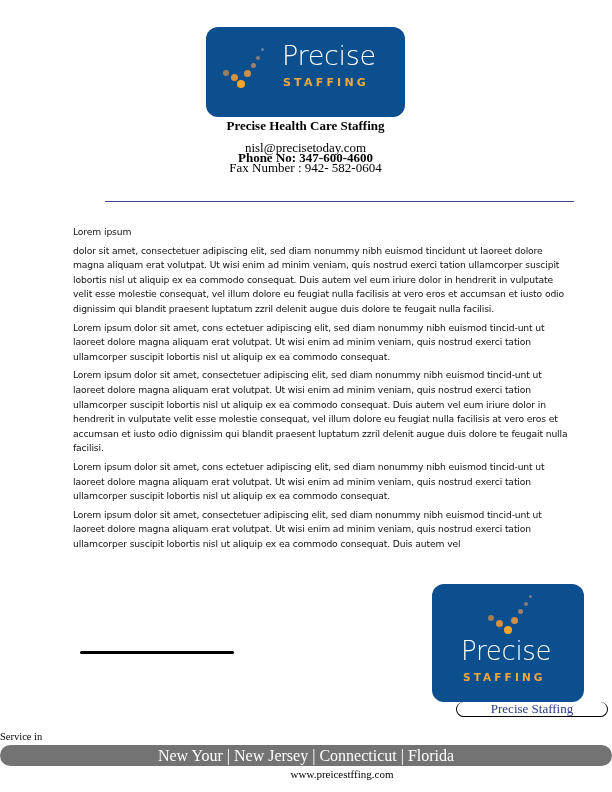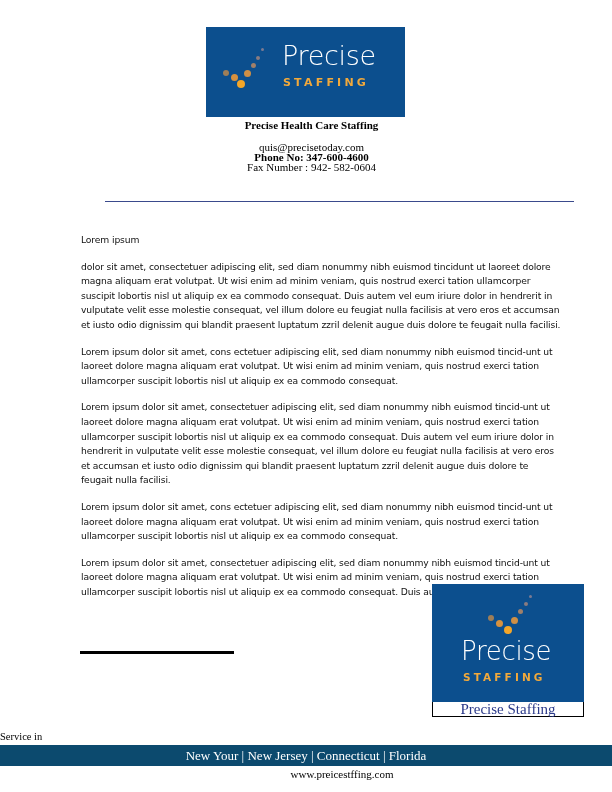--- a/index.html
+++ b/index.html
@@ -1,63 +1,63 @@
 <!DOCTYPE html>
 <html><head>
 <meta charset="utf-8">
 <style>
   html, body { margin: 0; padding: 0; background: #ffffff; }
   body { width: 612px; height: 792px; position: relative; overflow: hidden; font-family: "Liberation Sans", sans-serif; }
-  .abs { position: absolute; }
+  .abs { position: absolute; border-radius: 12px; }
 
   
   .logo-top { left: 206px; top: 27px; width: 199px; height: 90px; background: #0c4f8e; }
   .logo-top .brand { position: absolute; left: 76px; top: 14px; font-family: "DejaVu Sans", sans-serif; font-weight: 300; font-size: 27px; color: #ffffff; letter-spacing: -0.3px; line-height: 30px; }
   .logo-top .sub { position: absolute; left: 77px; top: 50px; font-family: "DejaVu Sans", sans-serif; font-weight: bold; font-size: 11px; color: #f2a93b; letter-spacing: 3.2px; line-height: 12px; }
   .dot { position: absolute; border-radius: 50%; }
 
-  .contact { left: 212px; width: 199px; text-align: center; font-family: "Liberation Serif", serif; font-size: 11px; color: #000; line-height: 9.4px; }
+  .contact { left: 206px; width: 199px; text-align: center; font-family: "Liberation Serif", serif; font-size: 13px; color: #000; line-height: 9.4px; }
   .contact .company { font-weight: bold; }
 
   .rule-top { left: 105px; top: 201px; width: 469px; height: 1px; background: #3a4a8c; }
 
   .body-text { left: 69px; top: 221px; width: 505px; font-family: "DejaVu Sans", sans-serif; font-size: 9.2px; line-height: 14.6px; color: #111; letter-spacing: -0.12px; }
-  .body-text p { margin: 12px; }
+  .body-text p { margin: 4px; }
 
   .sig-line { left: 80px; top: 651px; width: 154px; height: 3px; background: #000; }
 
   .logo-bottom { left: 432px; top: 584px; width: 152px; height: 118px; background: #0c4f8e; }
   .logo-bottom .brand { position: absolute; left: 29px; top: 53px; font-family: "DejaVu Sans", sans-serif; font-weight: 300; font-size: 26px; color: #ffffff; letter-spacing: -0.3px; line-height: 28px; }
   .logo-bottom .sub { position: absolute; left: 31px; top: 87px; font-family: "DejaVu Sans", sans-serif; font-weight: bold; font-size: 10.5px; color: #f2a93b; letter-spacing: 3.1px; line-height: 12px; }
 
-  .logo-caption { left: 432px; top: 702px; width: 150px; height: 14px; border: 1px solid #000; border-top: none; text-align: center; font-family: "Liberation Serif", serif; font-size: 15px; line-height: 14px; color: #2b3a8a; }
+  .logo-caption { left: 456px; top: 702px; width: 150px; height: 14px; border: 1px solid #000; border-top: none; text-align: center; font-family: "Liberation Serif", serif; font-size: 13px; line-height: 14px; color: #2b3a8a; }
 
   .service-in { left: 0; top: 731px; width: 612px; text-align: left; font-family: "Liberation Serif", serif; font-size: 10.5px; color: #000; line-height: 12px; }
-  .footer-band { left: 0; top: 745px; width: 612px; height: 21px; background: #0c4a6e; text-align: center; font-family: "Liberation Serif", serif; font-size: 13px; color: #ffffff; line-height: 21px; }
+  .footer-band { left: 0; top: 745px; width: 612px; height: 21px; background: #737373; text-align: center; font-family: "Liberation Serif", serif; font-size: 16px; color: #ffffff; line-height: 21px; }
   .website { left: 0; top: 767px; width: 612px; text-align: center; font-family: "Liberation Serif", serif; font-size: 11px; color: #000; line-height: 14px; padding-left: 36px; }
 </style>
 </head>
 <body>
 
 <div class="abs logo-top">
   <div class="dot" style="left:17px;top:43px;width:6px;height:6px;background:#b8864f;opacity:.85"></div>
   <div class="dot" style="left:25px;top:47px;width:7px;height:7px;background:#d6913f"></div>
   <div class="dot" style="left:31px;top:53px;width:8px;height:8px;background:#f4a629"></div>
   <div class="dot" style="left:38px;top:43px;width:7px;height:7px;background:#cf8f45"></div>
   <div class="dot" style="left:45px;top:36px;width:5px;height:5px;background:#a0806a"></div>
   <div class="dot" style="left:50px;top:29px;width:4px;height:4px;background:#8a7b80"></div>
   <div class="dot" style="left:55px;top:21px;width:3px;height:3px;background:#7b7a92"></div>
   <div class="brand">Precise</div>
   <div class="sub">STAFFING</div>
 </div>
 
 <div class="abs contact" style="top:121px;">
   <span class="company">Precise Health Care Staffing</span>
 </div>
-<div class="abs contact" style="top:143px;">quis@precisetoday.com</div>
+<div class="abs contact" style="top:143px;">nisl@precisetoday.com</div>
 <div class="abs contact" style="top:153px;font-weight:bold;">Phone No: 347-600-4600</div>
 <div class="abs contact" style="top:163px;">Fax Number : 942- 582-0604</div>
 
 <div class="abs rule-top"></div>
 
 <div class="abs body-text">
   <p>Lorem ipsum</p>
   <p>dolor sit amet, consectetuer adipiscing elit, sed diam nonummy nibh euismod tincidunt ut laoreet dolore magna aliquam erat volutpat. Ut wisi enim ad minim veniam, quis nostrud exerci tation ullamcorper suscipit lobortis nisl ut aliquip ex ea commodo consequat. Duis autem vel eum iriure dolor in hendrerit in vulputate velit esse molestie consequat, vel illum dolore eu feugiat nulla facilisis at vero eros et accumsan et iusto odio dignissim qui blandit praesent luptatum zzril delenit augue duis dolore te feugait nulla facilisi.</p>
   <p>Lorem ipsum dolor sit amet, cons ectetuer adipiscing elit, sed diam nonummy nibh euismod tincid-unt ut laoreet dolore magna aliquam erat volutpat. Ut wisi enim ad minim veniam, quis nostrud exerci tation ullamcorper suscipit lobortis nisl ut aliquip ex ea commodo consequat.</p>
   <p>Lorem ipsum dolor sit amet, consectetuer adipiscing elit, sed diam nonummy nibh euismod tincid-unt ut laoreet dolore magna aliquam erat volutpat. Ut wisi enim ad minim veniam, quis nostrud exerci tation ullamcorper suscipit lobortis nisl ut aliquip ex ea commodo consequat. Duis autem vel eum iriure dolor in hendrerit in vulputate velit esse molestie consequat, vel illum dolore eu feugiat nulla facilisis at vero eros et accumsan et iusto odio dignissim qui blandit praesent luptatum zzril delenit augue duis dolore te feugait nulla facilisi.</p>

